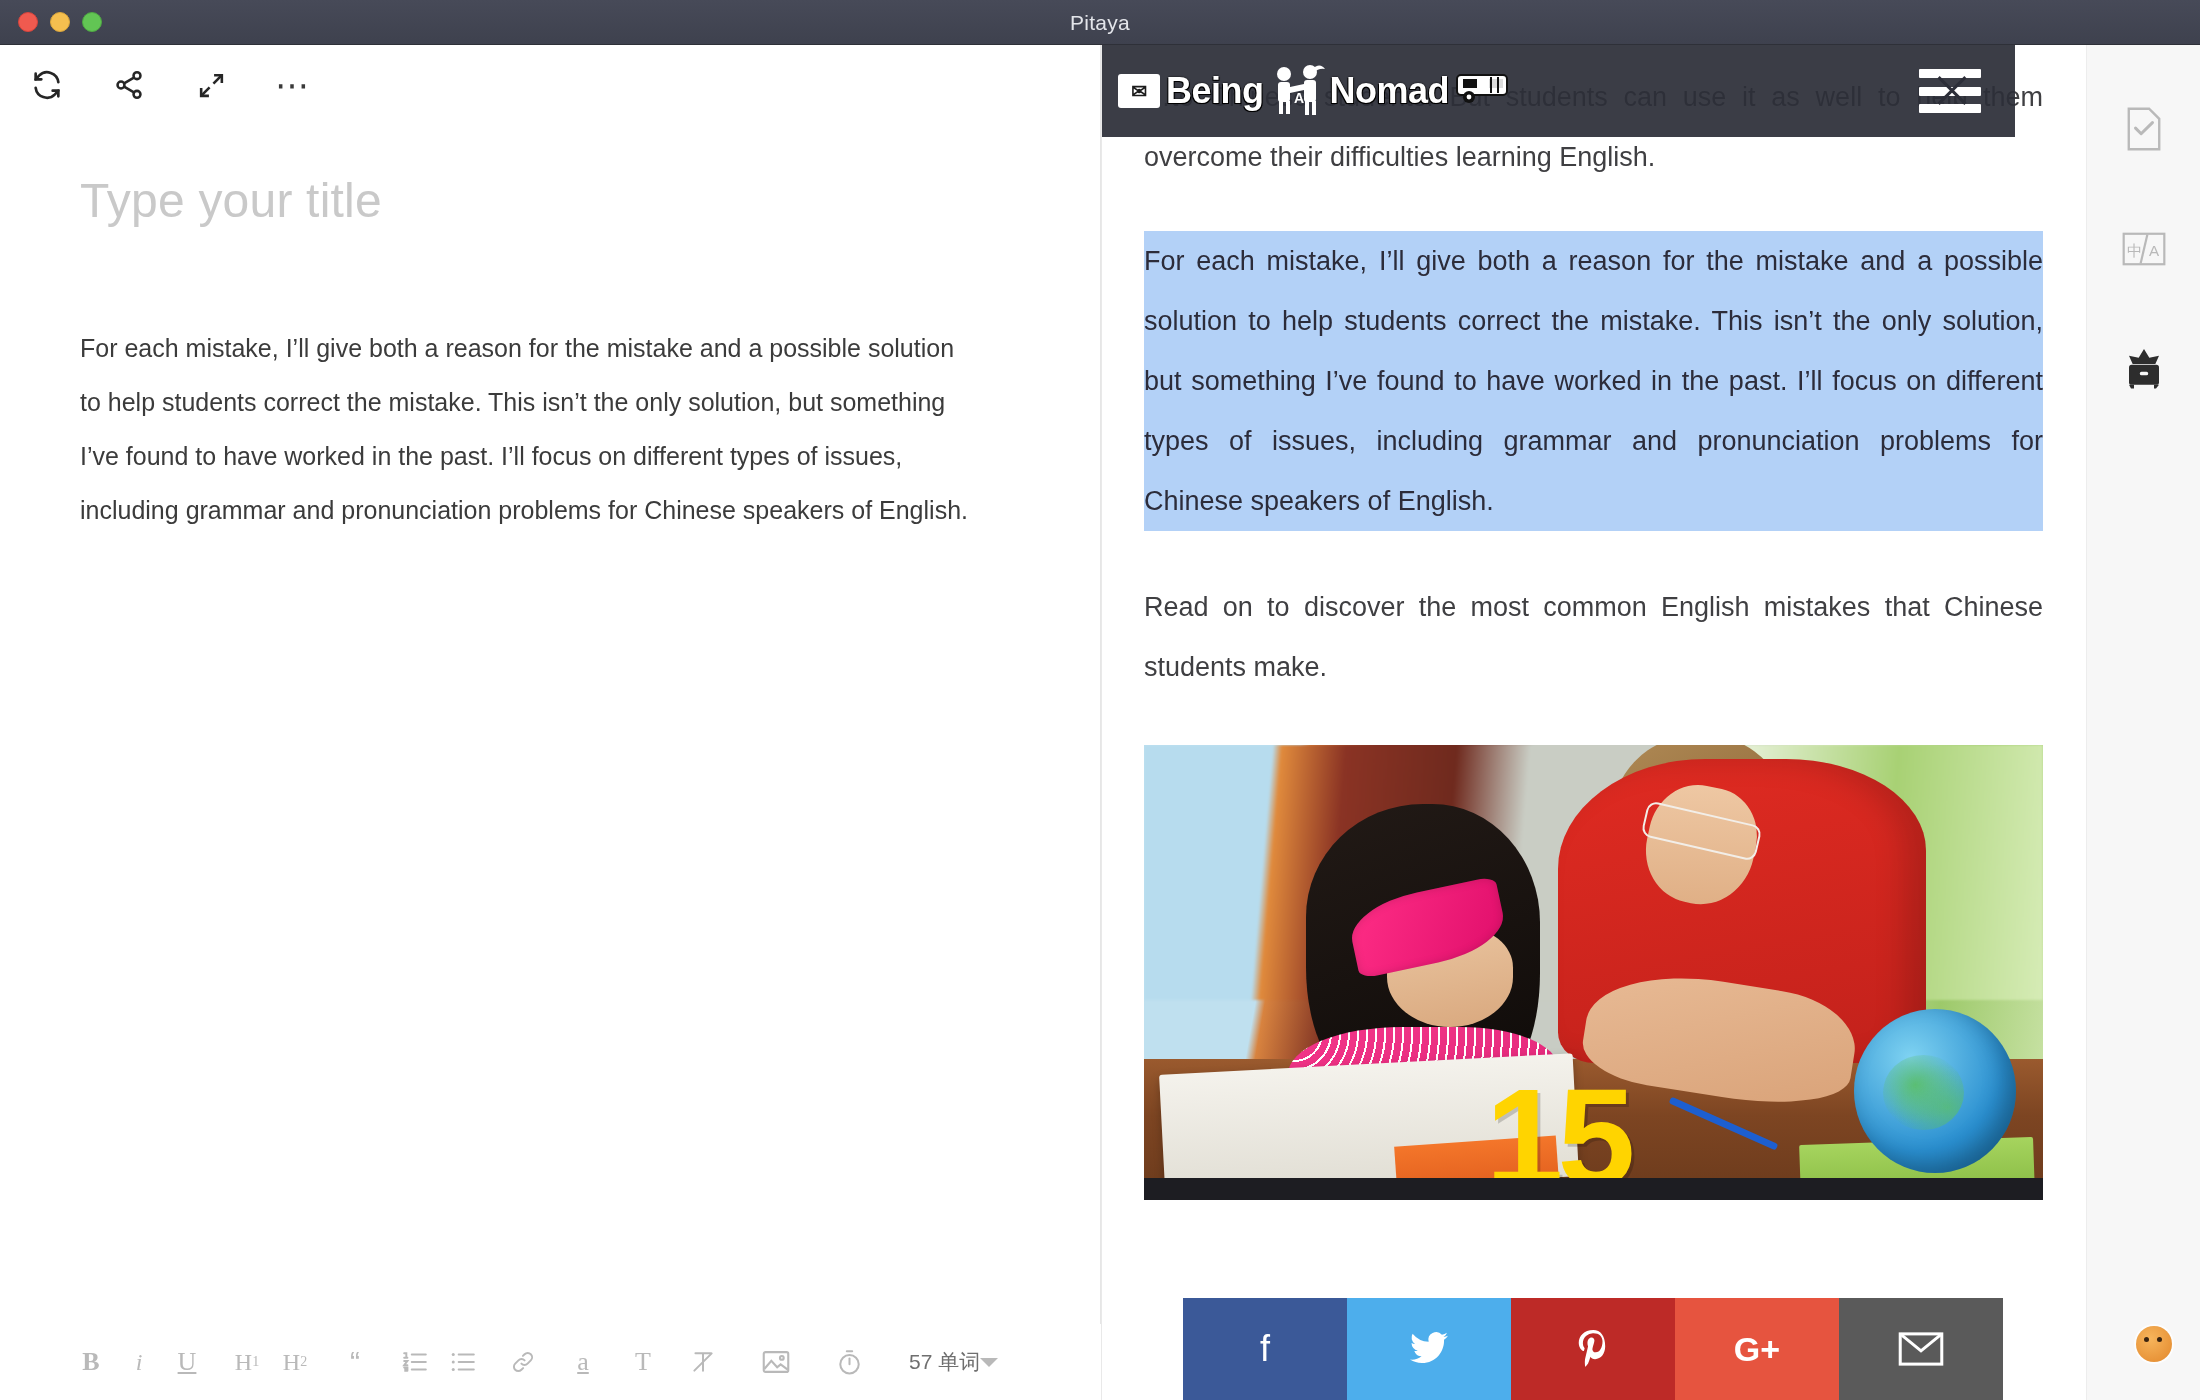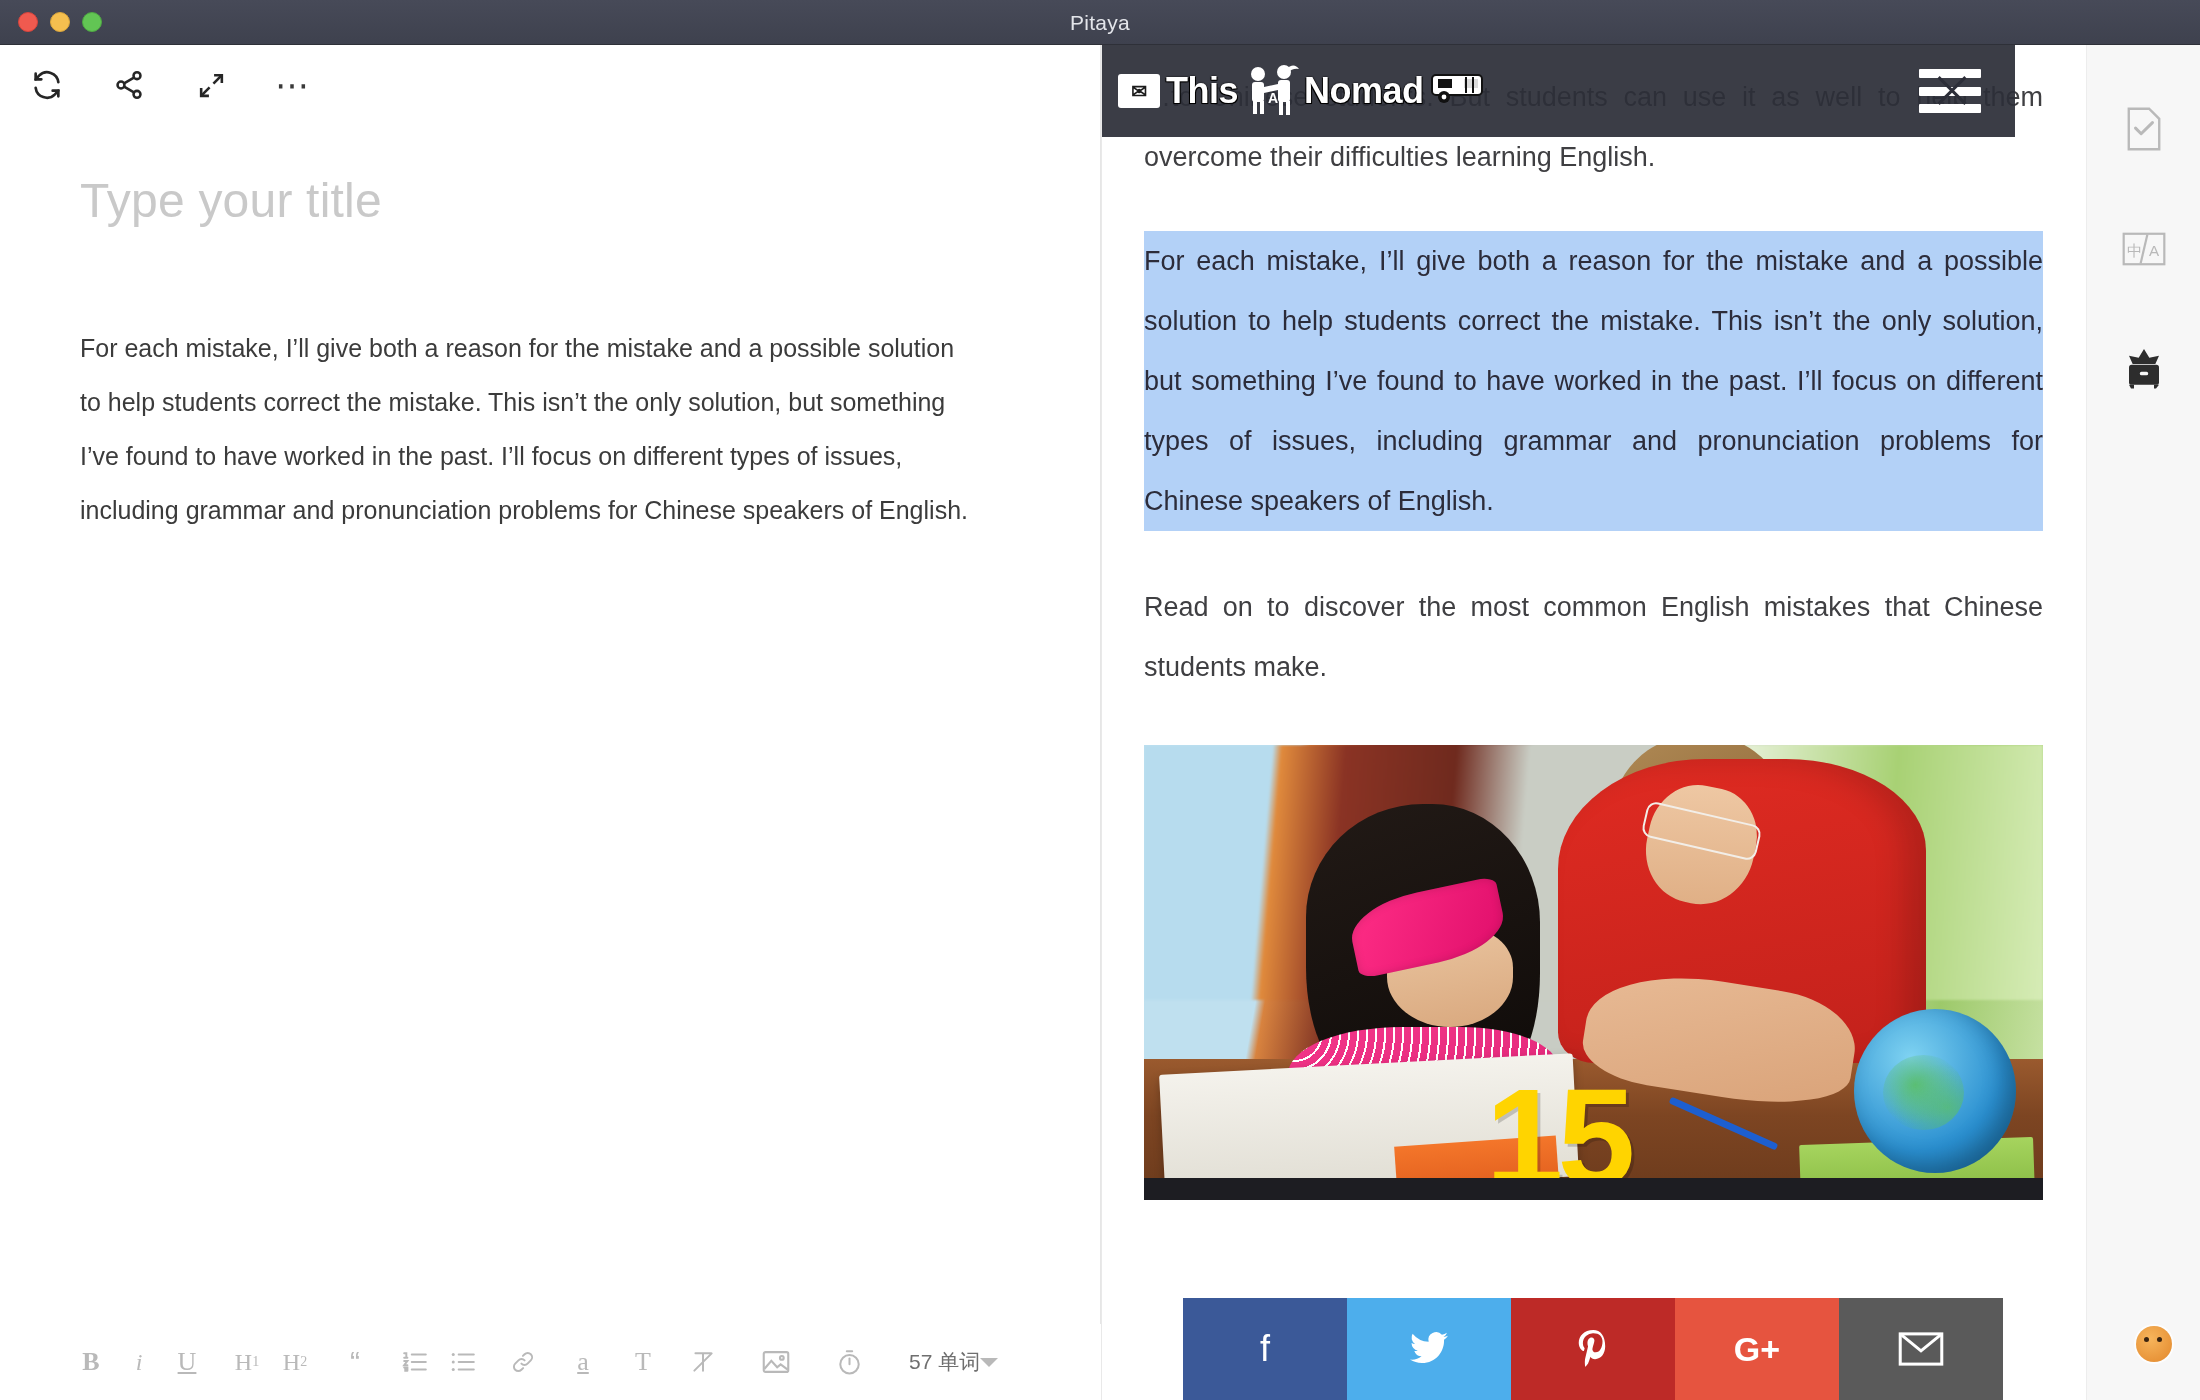--- a/index.html
+++ b/index.html
@@ -532,21 +532,21 @@
         </div>
         <div class="ph-15">15</div>
         <div class="pv-figure-bar"></div>
       </div>
     </div>
   </div>
 
   <div class="site-header">
     <div class="logo">
       <span class="glyph">✉</span>
-      <span>This</span>
+      <span>Being</span>
       <span class="people">
         <svg width="58" height="52" viewBox="0 0 58 52">
           <circle cx="16" cy="9" r="7" fill="#fff"></circle>
           <rect x="10" y="17" width="12" height="20" rx="3" fill="#fff"></rect>
           <rect x="11" y="36" width="4" height="13" fill="#fff"></rect>
           <rect x="18" y="36" width="4" height="13" fill="#fff"></rect>
           <circle cx="42" cy="7" r="7" fill="#fff"></circle>
           <rect x="36" y="15" width="12" height="22" rx="3" fill="#fff"></rect>
           <rect x="37" y="36" width="4" height="14" fill="#fff"></rect>
           <rect x="44" y="36" width="4" height="14" fill="#fff"></rect>

